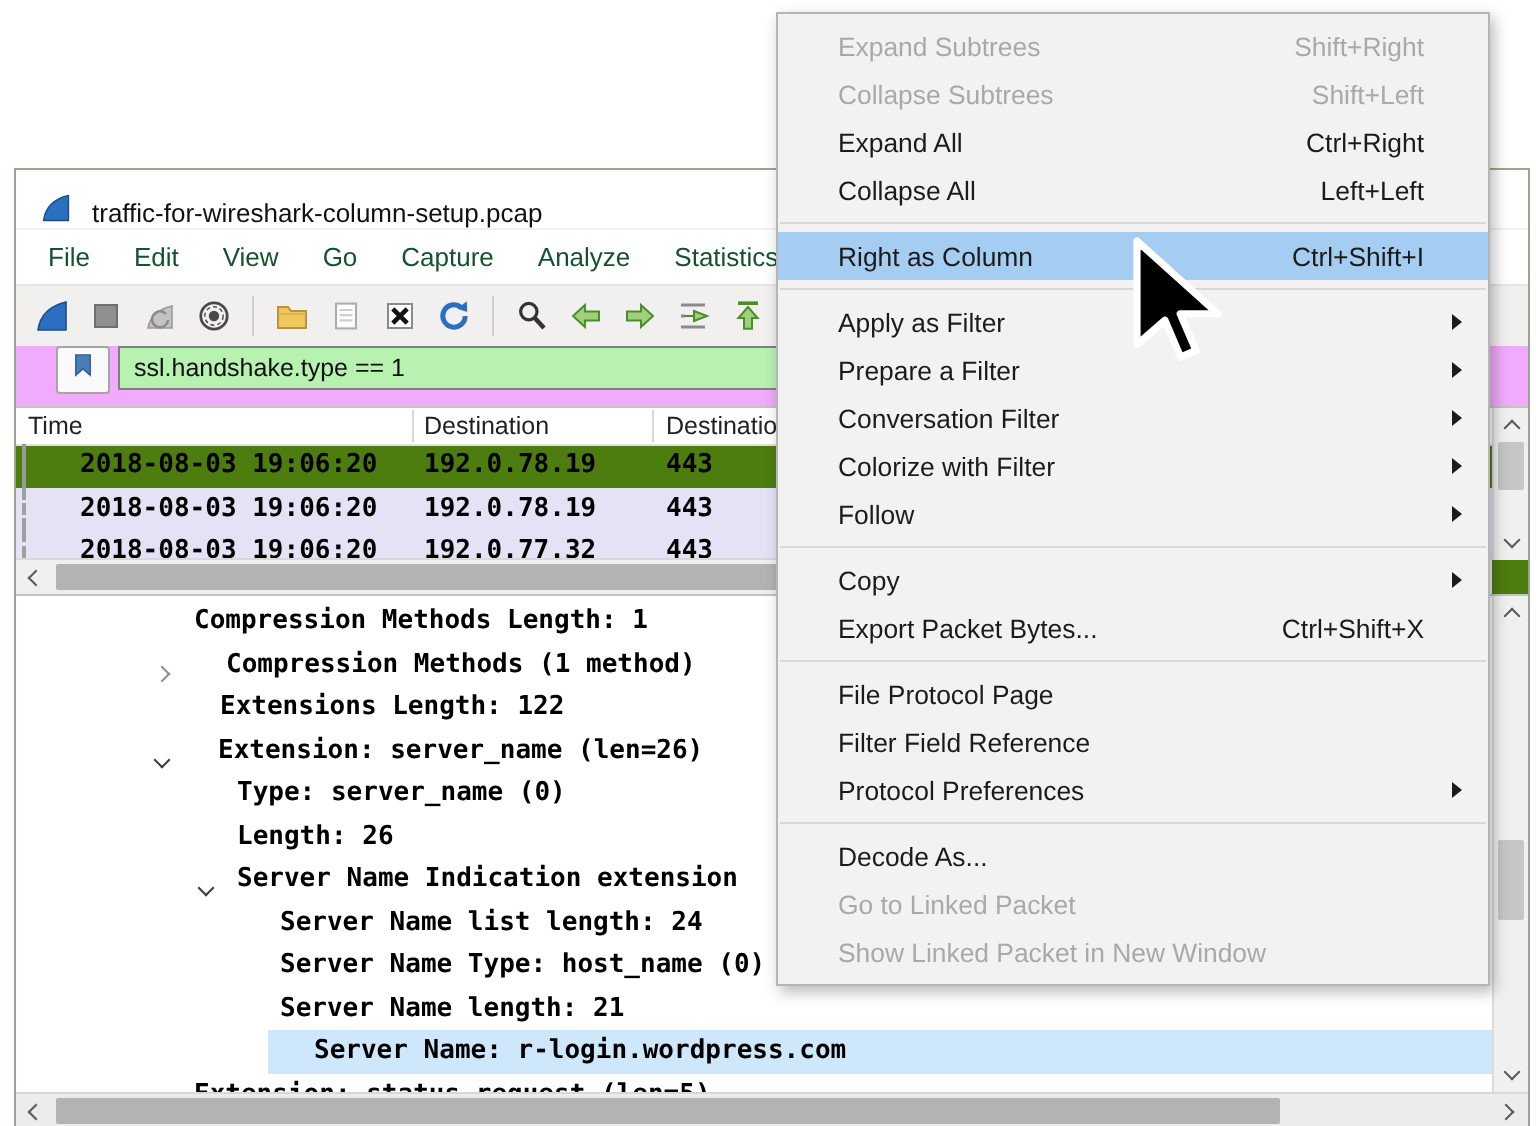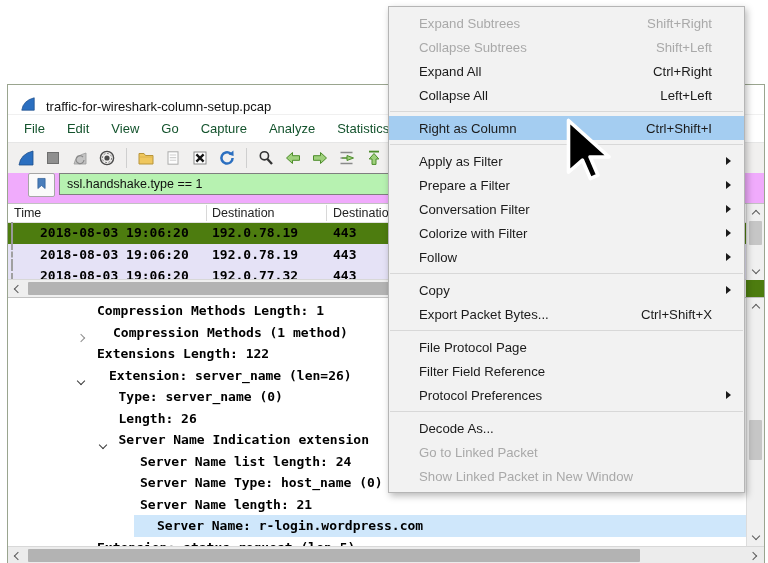--- a/index.html
+++ b/index.html
@@ -269,21 +269,21 @@
   <div class="detail-pane">
     <div class="dt-rows">
         <div class="dt-row">
           <span class="dt-text" style="left: 89px;">Compression Methods Length: 1</span>
         </div>
         <div class="dt-row">
           <span class="dt-exp collapsed" style="left: 70px;"><span class="chev"></span></span>
           <span class="dt-text" style="left: 105px;">Compression Methods (1 method)</span>
         </div>
         <div class="dt-row">
-          <span class="dt-text" style="left: 89px;">Extensions Length: 122</span>
+          <span class="dt-text" style="left: 102px;">Extensions Length: 122</span>
         </div>
         <div class="dt-row">
           <span class="dt-exp expanded" style="left: 70px;"><span class="chev"></span></span>
           <span class="dt-text" style="left: 89px; margin-left: 12px;">Extension: server_name (len=26)</span>
         </div>
         <div class="dt-row">
           <span class="dt-text" style="left: 110.5px;">Type: server_name (0)</span>
         </div>
         <div class="dt-row">
           <span class="dt-text" style="left: 110.5px;">Length: 26</span>

